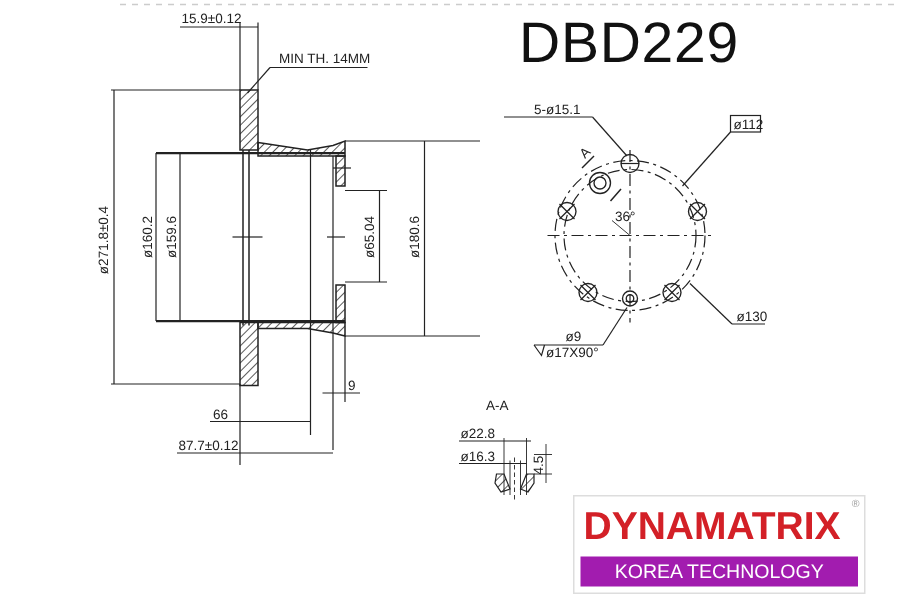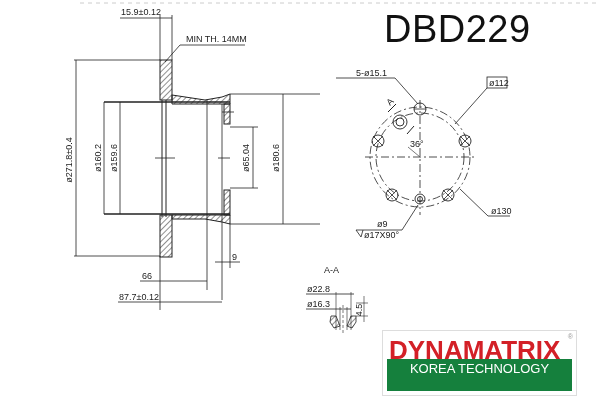--- a/index.html
+++ b/index.html
@@ -1,23 +1,23 @@
 <!DOCTYPE html>
 <html><head>
 <meta charset="utf-8">
 <style>
   html, body { margin:0; padding:0; background:#ffffff; }
   body { width:600px; height:400px; position:relative; overflow:hidden; font-family:"Liberation Sans", sans-serif; }
-  .title { position:absolute; left:384px; top:8px; font-size:38px; color:#111; letter-spacing:0.5px; font-family:"Liberation Sans", sans-serif; }
+  .title { position:absolute; left:346px; top:8px; font-size:38px; color:#111; letter-spacing:0.5px; font-family:"Liberation Sans", sans-serif; }
   svg.drawing { position:absolute; left:0; top:0; }
   .dim { font-family:"Liberation Sans Narrow","Liberation Sans", sans-serif; font-size:9px; fill:#222; }
   .logo { position:absolute; left:382px; top:330px; width:193px; height:64px; border:1px solid #ddd; background:#fff; }
   .logo-brand { position:absolute; left:6px; top:4px; font-family:Liberation Sans, sans-serif; font-weight:bold; font-size:26px; color:#d32027; letter-spacing:0px; }
   .logo-reg { position:absolute; right:3px; top:2px; font-size:7px; color:#999; }
-  .logo-bar { position:absolute; left:4px; right:4px; bottom:4px; height:32px; background:#15803d; color:#fff; font-size:13px; text-align:center; line-height:20px; font-family:"Liberation Sans", sans-serif; }
+  .logo-bar { position:absolute; left:4px; right:4px; bottom:4px; height:20px; background:#a21caf; color:#fff; font-size:13px; text-align:center; line-height:20px; font-family:"Liberation Sans", sans-serif; }
 </style>
 </head>
 <body>
 
 <div class="title">DBD229</div>
 
 <svg class="drawing" width="600" height="400" viewBox="0 0 600 400">
   <defs>
     <pattern id="hatch" patternUnits="userSpaceOnUse" width="4" height="4" patternTransform="rotate(45)">
       <line x1="0" y1="0" x2="0" y2="4" stroke="#222" stroke-width="1"></line>

